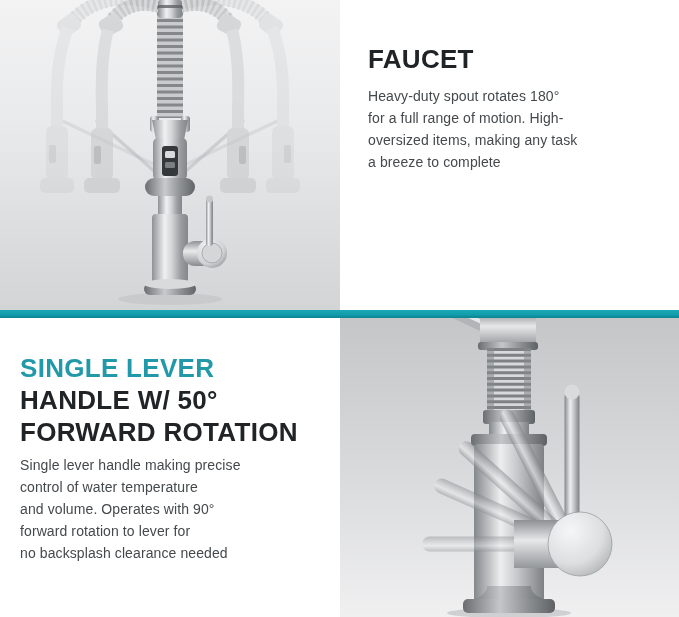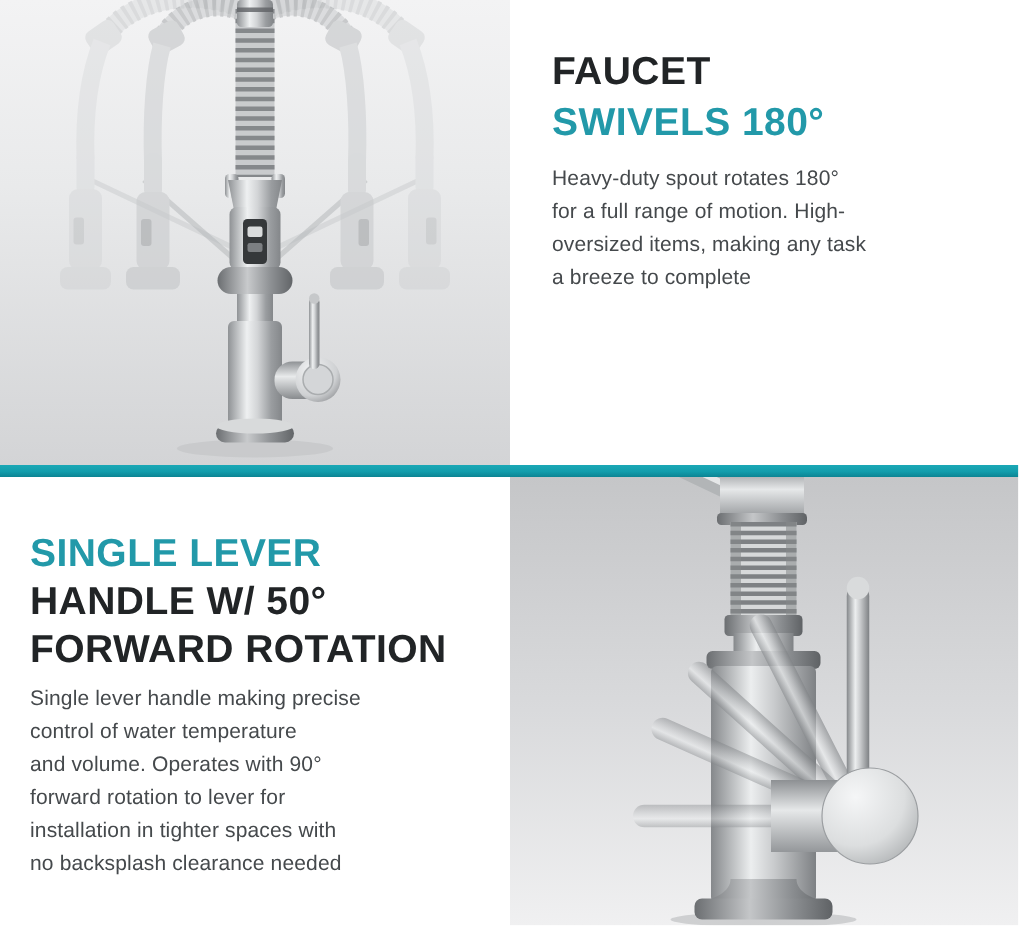--- a/index.html
+++ b/index.html
@@ -17,21 +17,21 @@
     position:absolute; left:0; top:310px; width:679px; height:8px;
     background:linear-gradient(180deg,#1ba8b6 0%,#129dac 55%,#0b8493 100%);
   }
   
   .lever-image {
     position:absolute; left:340px; top:318px; width:339px; height:299px;
     background:linear-gradient(180deg,#c5c6c8 0%,#d9dadc 52%,#f0f0f1 100%);
   }
   svg { display:block; }
   
-  .swivel-text { position:absolute; left:368px; top:30px; width:300px; }
+  .swivel-text { position:absolute; left:368px; top:42px; width:300px; }
   .lever-text  { position:absolute; left:20px;  top:352px; width:305px; }
   .headline { font-size:26px; font-weight:bold; letter-spacing:.3px;
               color:#212426; white-space:nowrap; }
   .swivel-text .headline { line-height:34px; }
   .lever-text  .headline { line-height:32px; }
   .teal { color:#2299a9; }
   .body-copy { margin-top:9px; }
   .lever-text .body-copy { margin-top:6px; }
   .body-line { font-size:14px; line-height:22px; color:#45494c;
                letter-spacing:.1px; white-space:nowrap; }
@@ -123,41 +123,39 @@
       <circle cx="212" cy="253" r="10" fill="#d4d6d8" stroke="#aaadaf" stroke-width="1"></circle>
       <rect x="206" y="198" width="7" height="48" rx="3.5" fill="url(#mV)"></rect>
       <circle cx="209.5" cy="199" r="3.5" fill="#c6c8ca"></circle>
       <rect x="144" y="283" width="52" height="12" rx="6" fill="url(#mD)"></rect>
       <ellipse cx="170" cy="284" rx="26" ry="5" fill="#d8dadb"></ellipse>
     </svg>
   </div>
 
   <div class="swivel-text">
     <div class="headline">FAUCET</div>
-    <div class="headline teal">SWIVELS 180°</div>
     <div class="body-copy">
       <div class="body-line">Heavy-duty spout rotates 180°</div>
       <div class="body-line">for a full range of motion. High-</div>
       <div class="body-line">oversized items, making any task</div>
       <div class="body-line">a breeze to complete</div>
     </div>
   </div>
 
   <div class="divider"></div>
 
   <div class="lever-text">
     <div class="headline teal">SINGLE LEVER</div>
     <div class="headline">HANDLE W/ 50°</div>
     <div class="headline">FORWARD ROTATION</div>
     <div class="body-copy">
       <div class="body-line">Single lever handle making precise</div>
       <div class="body-line">control of water temperature</div>
       <div class="body-line">and volume. Operates with 90°</div>
       <div class="body-line">forward rotation to lever for</div>
-      <div class="body-line">installation in tighter spaces with</div>
       <div class="body-line">no backsplash clearance needed</div>
     </div>
   </div>
 
   <div class="lever-image">
     <svg width="339" height="299" viewBox="0 0 339 299">
       <defs>
         <linearGradient id="mV2" x1="0" y1="0" x2="1" y2="0">
           <stop offset="0" stop-color="#85888b"></stop>
             <stop offset=".38" stop-color="#eceeef"></stop>

